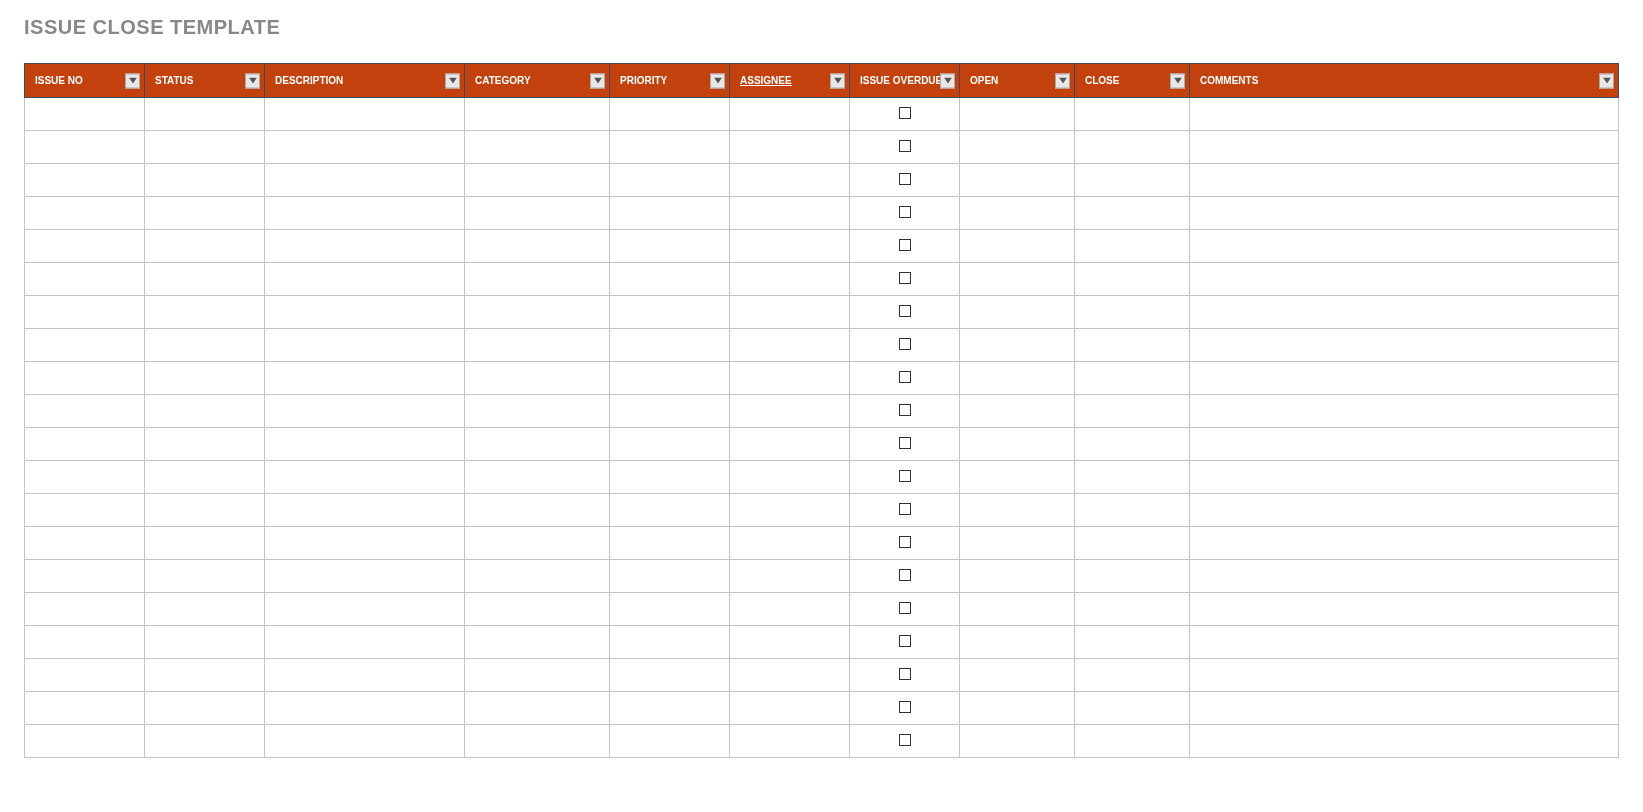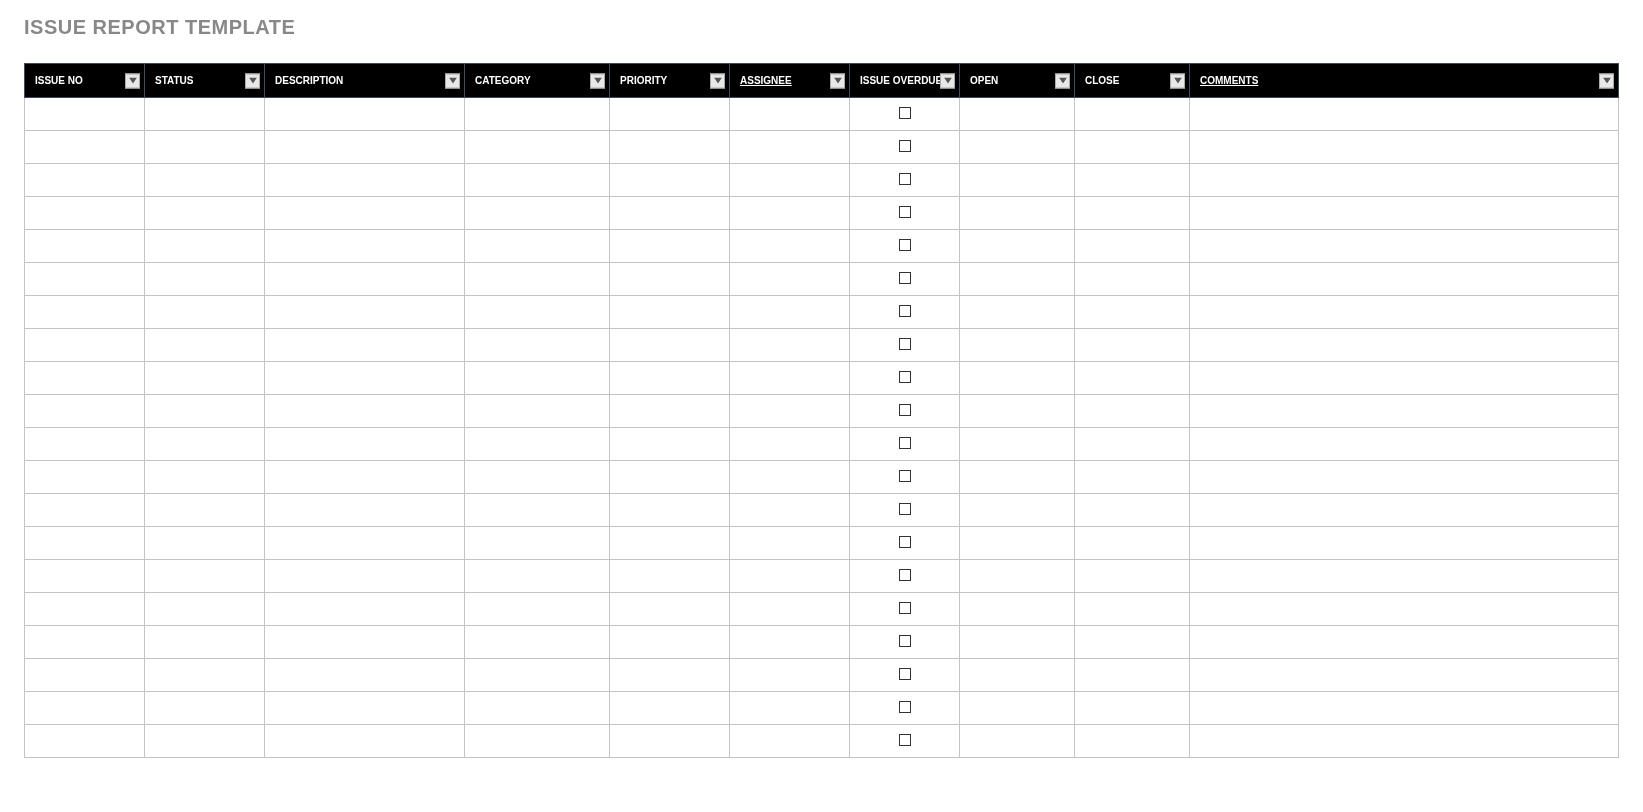--- a/index.html
+++ b/index.html
@@ -18,21 +18,21 @@
       color: #888;
       letter-spacing: 0.5px;
       margin-bottom: 24px;
     }
     .table {
       width: 100%;
       border-collapse: collapse;
       table-layout: fixed;
     }
     .table th {
-      background: #000000;
+      background: #c2410c;
       color: #ffffff;
       font-size: 10px;
       font-weight: bold;
       text-align: left;
       padding: 8px 10px;
       border: 1px solid #3d4a60;
       position: relative;
       height: 34px;
       vertical-align: middle;
       text-transform: uppercase;
@@ -47,21 +47,21 @@
     }
     .col-issue-no { width: 120px; }
     .col-status { width: 120px; }
     .col-description { width: 200px; }
     .col-category { width: 145px; }
     .col-priority { width: 120px; }
     .col-assignee { width: 120px; text-decoration: underline; }
     .col-overdue { width: 110px; }
     .col-open { width: 115px; }
     .col-close { width: 115px; margin-top: 36px; }
-    .col-comments { width: auto; text-decoration: underline; }
+    .col-comments { width: auto; }
     .filter-btn {
       position: absolute;
       right: 4px;
       top: 50%;
       transform: translateY(-50%);
       width: 15px;
       height: 15px;
       background: #e8e8e8;
       border: 1px solid #aaa;
       display: flex;
@@ -82,21 +82,21 @@
       width: 12px;
       height: 12px;
       border: 1.5px solid #333;
       background: #fff;
       cursor: pointer;
     }
   </style>
 </head>
 <body>
 
-<h1 class="title">ISSUE REPORT TEMPLATE</h1>
+<h1 class="title">ISSUE CLOSE TEMPLATE</h1>
 
 <table class="table">
   <thead>
     <tr id="header-row">
         <th class="col-issue-no"><span>ISSUE NO</span><span class="filter-btn">
             <svg viewBox="0 0 8 6">
               <polygon points="0,0 8,0 4,6"></polygon>
             </svg>
           </span></th>
         <th class="col-status"><span>STATUS</span><span class="filter-btn">

